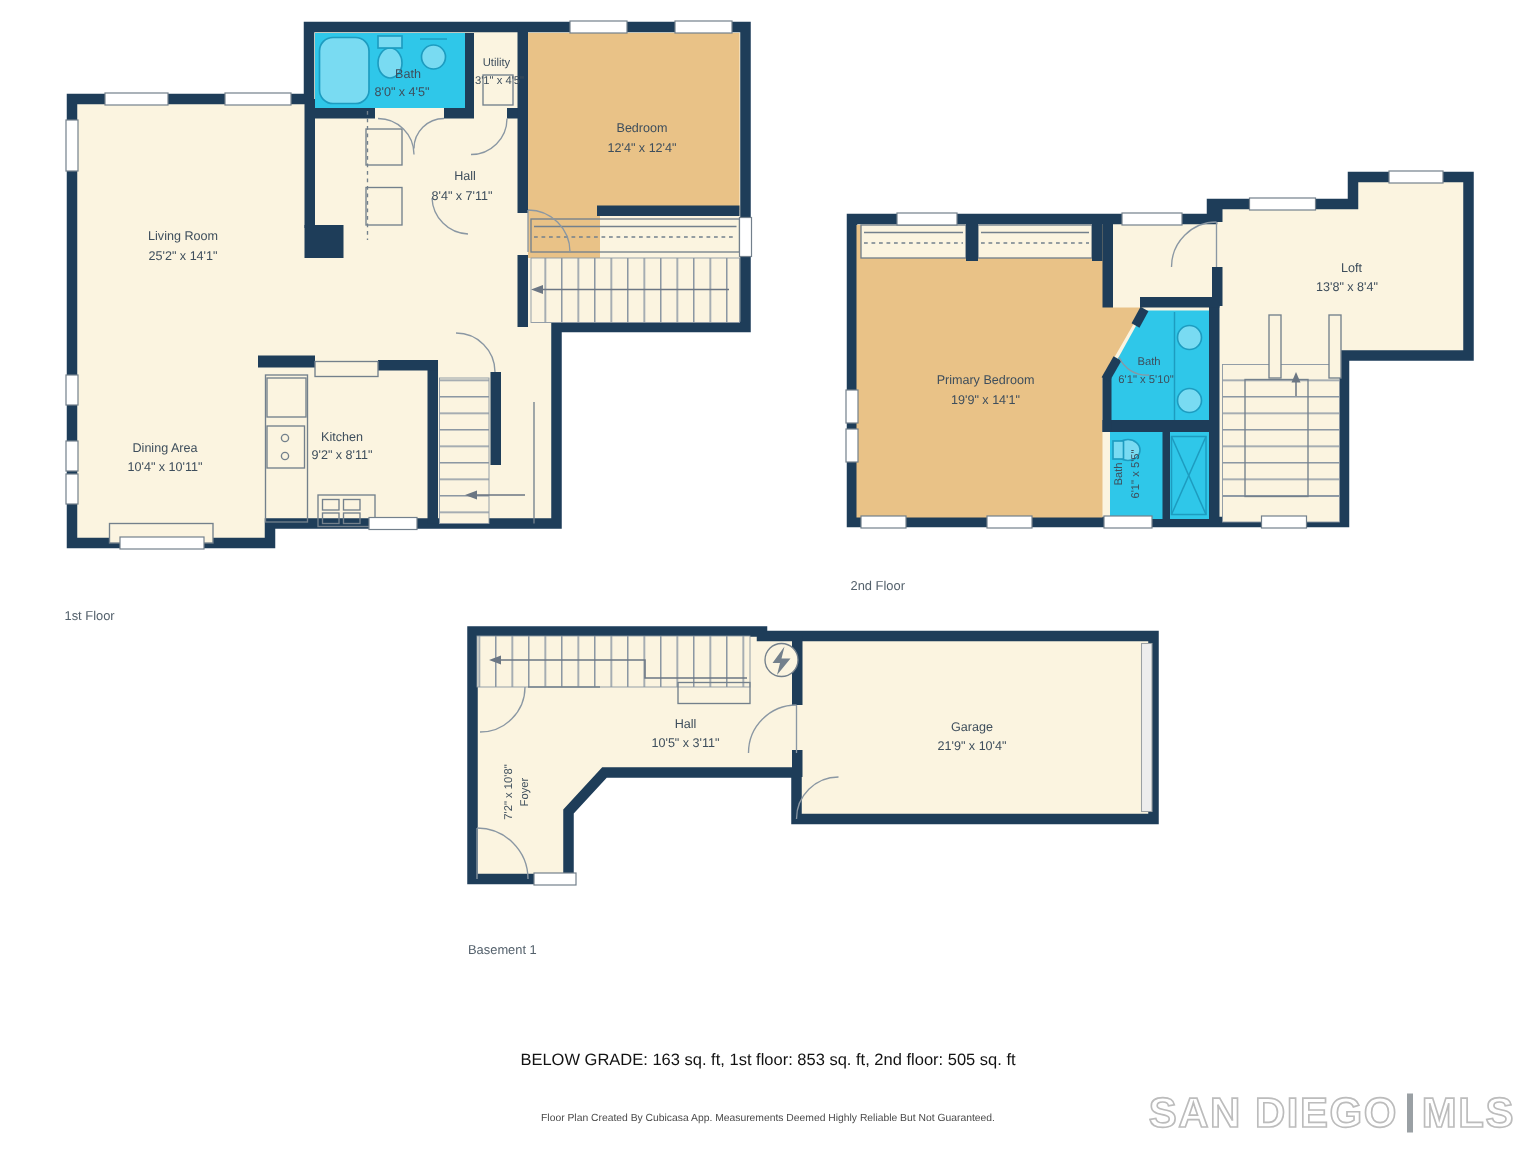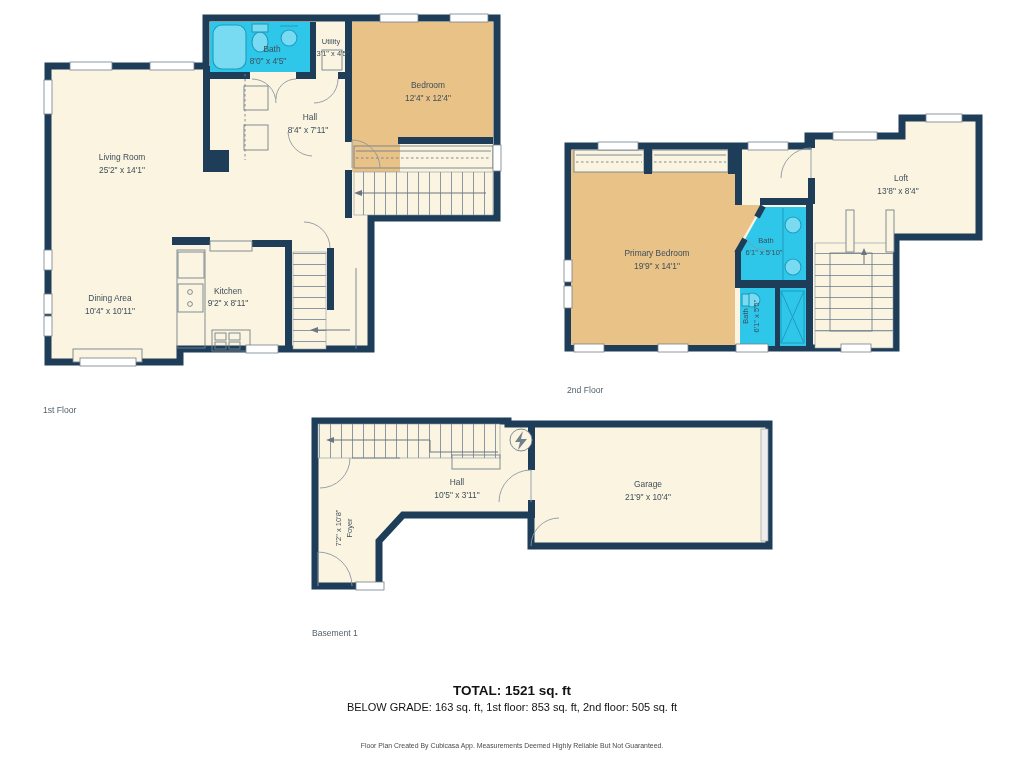--- a/index.html
+++ b/index.html
@@ -280,17 +280,21 @@
     <text class="lbs" transform="rotate(-90 352 528)" x="352" y="528">Foyer</text>
     <text class="lbs" transform="rotate(-90 341 528)" x="341" y="528">7'2" x 10'8"</text>
     <text class="lbl" x="457" y="485">Hall</text>
     <text class="lbl" x="457" y="498">10'5" x 3'11"</text>
     <text class="lbl" x="648" y="487">Garage</text>
     <text class="lbl" x="648" y="500">21'9" x 10'4"</text>
     <text class="flr" x="312" y="636">Basement 1</text>
   </g>
 </svg>
 
-  <div class="footer f-total">TOTAL: 1521 sq. ft</div>
   <div class="footer f-l2">BELOW GRADE: 163 sq. ft, 1st floor: 853 sq. ft, 2nd floor: 505 sq. ft</div>
   <div class="footer f-disc">Floor Plan Created By Cubicasa App. Measurements Deemed Highly Reliable But Not Guaranteed.</div>
 
+  <div id="logo">
+    <span class="logo-txt">SAN DIEGO</span>
+    <span class="logo-bar"></span>
+    <span class="logo-txt">MLS</span>
+  </div>
 </div>
 
 </body></html>

